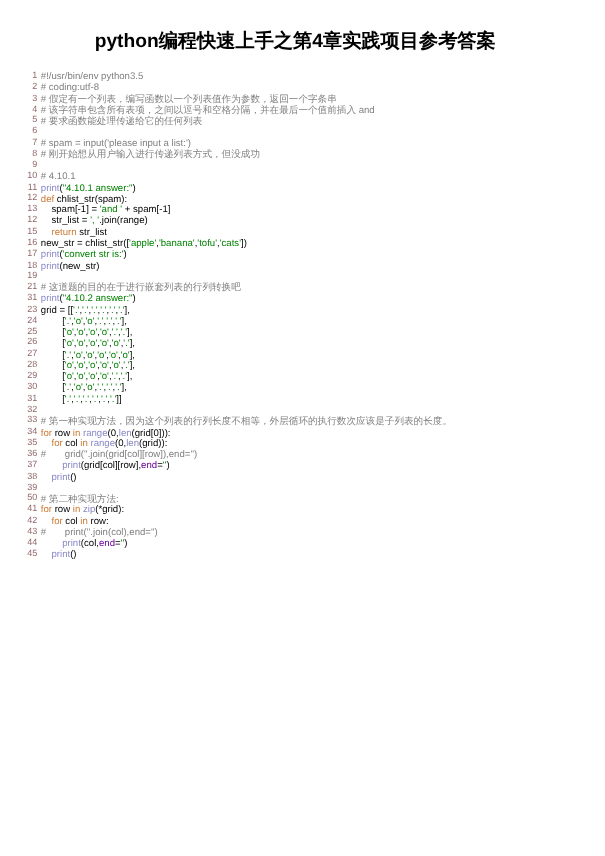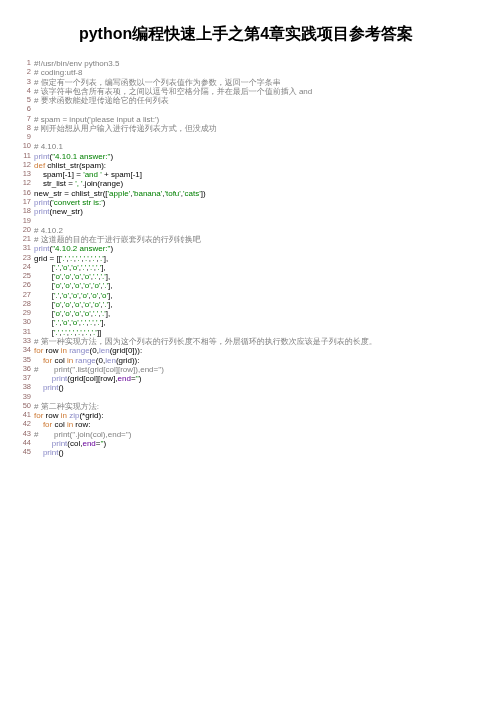--- a/index.html
+++ b/index.html
@@ -49,40 +49,41 @@
       <div class="ln"><span class="gutter">5</span><span class="code"><span class="c-comment"># 要求函数能处理传递给它的任何列表</span></span></div>
       <div class="ln"><span class="gutter">6</span><span class="code">&nbsp;</span></div>
       <div class="ln"><span class="gutter">7</span><span class="code"><span class="c-comment"># spam = input('please input a list:')</span></span></div>
       <div class="ln"><span class="gutter">8</span><span class="code"><span class="c-comment"># 刚开始想从用户输入进行传递列表方式，但没成功</span></span></div>
       <div class="ln"><span class="gutter">9</span><span class="code">&nbsp;</span></div>
       <div class="ln"><span class="gutter">10</span><span class="code"><span class="c-comment"># 4.10.1</span></span></div>
       <div class="ln"><span class="gutter">11</span><span class="code"><span class="c-builtin">print</span><span class="c-plain">(</span><span class="c-str">"4.10.1 answer:"</span><span class="c-plain">)</span></span></div>
       <div class="ln"><span class="gutter">12</span><span class="code"><span class="c-kw">def </span><span class="c-fn">chlist_str(spam):</span></span></div>
       <div class="ln"><span class="gutter">13</span><span class="code"><span class="c-plain">    spam[-</span><span class="c-plain">1</span><span class="c-plain">] = </span><span class="c-str">'and '</span><span class="c-plain"> + spam[-</span><span class="c-plain">1</span><span class="c-plain">]</span></span></div>
       <div class="ln"><span class="gutter">12</span><span class="code"><span class="c-plain">    str_list = </span><span class="c-str">', '</span><span class="c-plain">.join(range)</span></span></div>
+      <div class="ln"><span class="gutter">15</span><span class="code"><span class="c-plain">    </span><span class="c-kw">return </span><span class="c-plain">str_list</span></span></div>
       <div class="ln"><span class="gutter">16</span><span class="code"><span class="c-plain">new_str = chlist_str([</span><span class="c-str">'apple'</span><span class="c-plain">,</span><span class="c-str">'banana'</span><span class="c-plain">,</span><span class="c-str">'tofu'</span><span class="c-plain">,</span><span class="c-str">'cats'</span><span class="c-plain">])</span></span></div>
       <div class="ln"><span class="gutter">17</span><span class="code"><span class="c-builtin">print</span><span class="c-plain">(</span><span class="c-str">'convert str is:'</span><span class="c-plain">)</span></span></div>
       <div class="ln"><span class="gutter">18</span><span class="code"><span class="c-builtin">print</span><span class="c-plain">(new_str)</span></span></div>
       <div class="ln"><span class="gutter">19</span><span class="code">&nbsp;</span></div>
-      <div class="ln"><span class="gutter">20</span><span class="code"><span class="c-comment"># 4.10.2</span></span></div>
       <div class="ln"><span class="gutter">21</span><span class="code"><span class="c-comment"># 这道题的目的在于进行嵌套列表的行列转换吧</span></span></div>
       <div class="ln"><span class="gutter">31</span><span class="code"><span class="c-builtin">print</span><span class="c-plain">(</span><span class="c-str">"4.10.2 answer:"</span><span class="c-plain">)</span></span></div>
       <div class="ln"><span class="gutter">23</span><span class="code"><span class="c-plain">grid = [[</span><span class="c-str">'.'</span><span class="c-plain">,</span><span class="c-str">'.'</span><span class="c-plain">,</span><span class="c-str">'.'</span><span class="c-plain">,</span><span class="c-str">'.'</span><span class="c-plain">,</span><span class="c-str">'.'</span><span class="c-plain">,</span><span class="c-str">'.'</span><span class="c-plain">],</span></span></div>
       <div class="ln"><span class="gutter">24</span><span class="code"><span class="c-plain">        [</span><span class="c-str">'.'</span><span class="c-plain">,</span><span class="c-str">'o'</span><span class="c-plain">,</span><span class="c-str">'o'</span><span class="c-plain">,</span><span class="c-str">'.'</span><span class="c-plain">,</span><span class="c-str">'.'</span><span class="c-plain">,</span><span class="c-str">'.'</span><span class="c-plain">],</span></span></div>
       <div class="ln"><span class="gutter">25</span><span class="code"><span class="c-plain">        [</span><span class="c-str">'o'</span><span class="c-plain">,</span><span class="c-str">'o'</span><span class="c-plain">,</span><span class="c-str">'o'</span><span class="c-plain">,</span><span class="c-str">'o'</span><span class="c-plain">,</span><span class="c-str">'.'</span><span class="c-plain">,</span><span class="c-str">'.'</span><span class="c-plain">],</span></span></div>
       <div class="ln"><span class="gutter">26</span><span class="code"><span class="c-plain">        [</span><span class="c-str">'o'</span><span class="c-plain">,</span><span class="c-str">'o'</span><span class="c-plain">,</span><span class="c-str">'o'</span><span class="c-plain">,</span><span class="c-str">'o'</span><span class="c-plain">,</span><span class="c-str">'o'</span><span class="c-plain">,</span><span class="c-str">'.'</span><span class="c-plain">],</span></span></div>
       <div class="ln"><span class="gutter">27</span><span class="code"><span class="c-plain">        [</span><span class="c-str">'.'</span><span class="c-plain">,</span><span class="c-str">'o'</span><span class="c-plain">,</span><span class="c-str">'o'</span><span class="c-plain">,</span><span class="c-str">'o'</span><span class="c-plain">,</span><span class="c-str">'o'</span><span class="c-plain">,</span><span class="c-str">'o'</span><span class="c-plain">],</span></span></div>
       <div class="ln"><span class="gutter">28</span><span class="code"><span class="c-plain">        [</span><span class="c-str">'o'</span><span class="c-plain">,</span><span class="c-str">'o'</span><span class="c-plain">,</span><span class="c-str">'o'</span><span class="c-plain">,</span><span class="c-str">'o'</span><span class="c-plain">,</span><span class="c-str">'o'</span><span class="c-plain">,</span><span class="c-str">'.'</span><span class="c-plain">],</span></span></div>
       <div class="ln"><span class="gutter">29</span><span class="code"><span class="c-plain">        [</span><span class="c-str">'o'</span><span class="c-plain">,</span><span class="c-str">'o'</span><span class="c-plain">,</span><span class="c-str">'o'</span><span class="c-plain">,</span><span class="c-str">'o'</span><span class="c-plain">,</span><span class="c-str">'.'</span><span class="c-plain">,</span><span class="c-str">'.'</span><span class="c-plain">],</span></span></div>
       <div class="ln"><span class="gutter">30</span><span class="code"><span class="c-plain">        [</span><span class="c-str">'.'</span><span class="c-plain">,</span><span class="c-str">'o'</span><span class="c-plain">,</span><span class="c-str">'o'</span><span class="c-plain">,</span><span class="c-str">'.'</span><span class="c-plain">,</span><span class="c-str">'.'</span><span class="c-plain">,</span><span class="c-str">'.'</span><span class="c-plain">],</span></span></div>
       <div class="ln"><span class="gutter">31</span><span class="code"><span class="c-plain">        [</span><span class="c-str">'.'</span><span class="c-plain">,</span><span class="c-str">'.'</span><span class="c-plain">,</span><span class="c-str">'.'</span><span class="c-plain">,</span><span class="c-str">'.'</span><span class="c-plain">,</span><span class="c-str">'.'</span><span class="c-plain">,</span><span class="c-str">'.'</span><span class="c-plain">]]</span></span></div>
+      <div class="ln"><span class="gutter">32</span><span class="code">&nbsp;</span></div>
       <div class="ln"><span class="gutter">33</span><span class="code"><span class="c-comment"># 第一种实现方法，因为这个列表的行列长度不相等，外层循环的执行数次应该是子列表的长度。</span></span></div>
       <div class="ln"><span class="gutter">34</span><span class="code"><span class="c-kw">for </span><span class="c-plain">row </span><span class="c-kw">in </span><span class="c-builtin">range</span><span class="c-plain">(</span><span class="c-plain">0</span><span class="c-plain">,</span><span class="c-builtin">len</span><span class="c-plain">(grid[</span><span class="c-plain">0</span><span class="c-plain">])):</span></span></div>
       <div class="ln"><span class="gutter">35</span><span class="code"><span class="c-plain">    </span><span class="c-kw">for </span><span class="c-plain">col </span><span class="c-kw">in </span><span class="c-builtin">range</span><span class="c-plain">(</span><span class="c-plain">0</span><span class="c-plain">,</span><span class="c-builtin">len</span><span class="c-plain">(grid)):</span></span></div>
-      <div class="ln"><span class="gutter">36</span><span class="code"><span class="c-comment">#       print(''.list(grid[col][row]),end='')</span></span></div>
+      <div class="ln"><span class="gutter">36</span><span class="code"><span class="c-comment">#       grid(''.join(grid[col][row]),end='')</span></span></div>
       <div class="ln"><span class="gutter">37</span><span class="code"><span class="c-plain">        </span><span class="c-builtin">print</span><span class="c-plain">(grid[col][row],</span><span class="c-attr">end</span><span class="c-plain">=</span><span class="c-str">''</span><span class="c-plain">)</span></span></div>
       <div class="ln"><span class="gutter">38</span><span class="code"><span class="c-plain">    </span><span class="c-builtin">print</span><span class="c-plain">()</span></span></div>
       <div class="ln"><span class="gutter">39</span><span class="code">&nbsp;</span></div>
       <div class="ln"><span class="gutter">50</span><span class="code"><span class="c-comment"># 第二种实现方法:</span></span></div>
       <div class="ln"><span class="gutter">41</span><span class="code"><span class="c-kw">for </span><span class="c-plain">row </span><span class="c-kw">in </span><span class="c-builtin">zip</span><span class="c-plain">(*grid):</span></span></div>
       <div class="ln"><span class="gutter">42</span><span class="code"><span class="c-plain">    </span><span class="c-kw">for </span><span class="c-plain">col </span><span class="c-kw">in </span><span class="c-plain">row:</span></span></div>
       <div class="ln"><span class="gutter">43</span><span class="code"><span class="c-comment">#       print(''.join(col),end='')</span></span></div>
       <div class="ln"><span class="gutter">44</span><span class="code"><span class="c-plain">        </span><span class="c-builtin">print</span><span class="c-plain">(col,</span><span class="c-attr">end</span><span class="c-plain">=</span><span class="c-str">''</span><span class="c-plain">)</span></span></div>
       <div class="ln"><span class="gutter">45</span><span class="code"><span class="c-plain">    </span><span class="c-builtin">print</span><span class="c-plain">()</span></span></div>
     </div>

